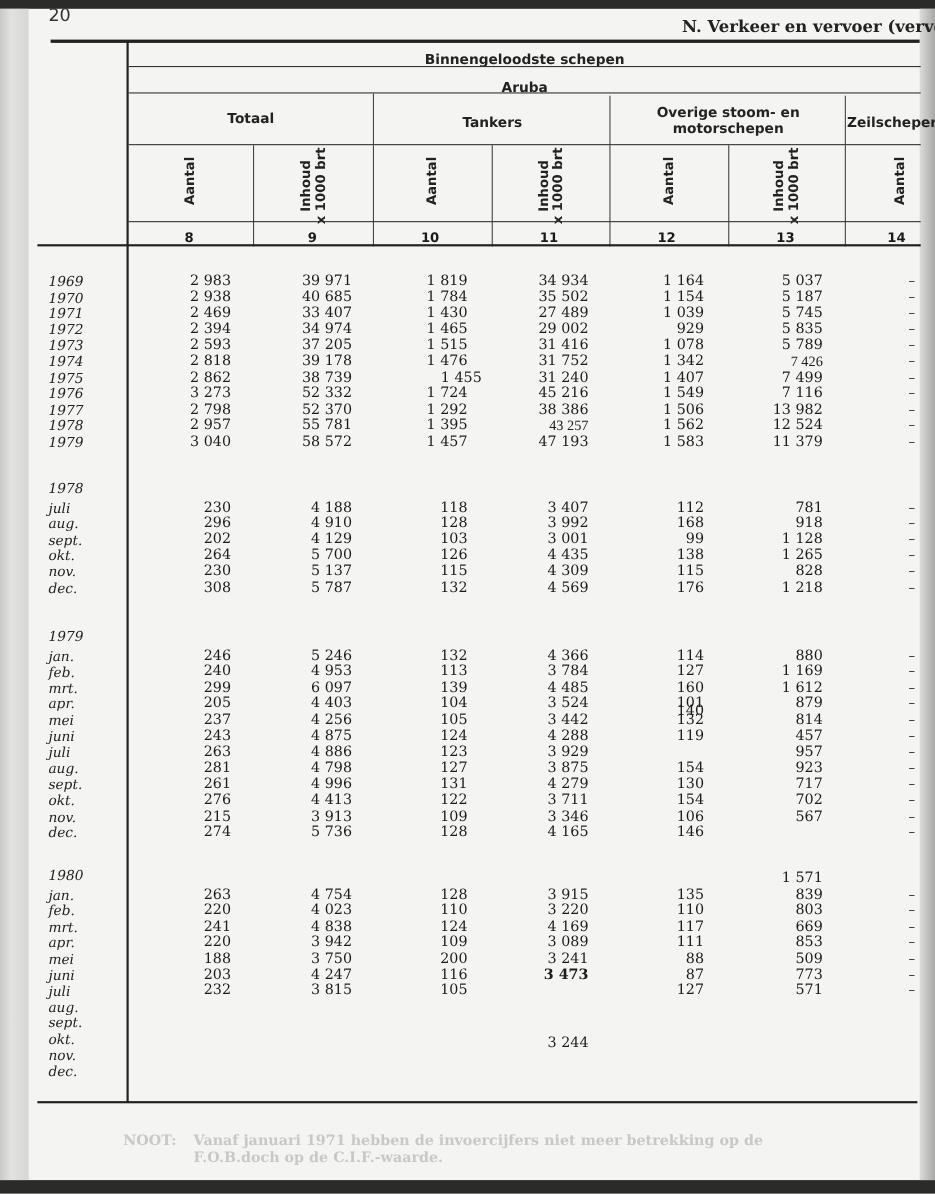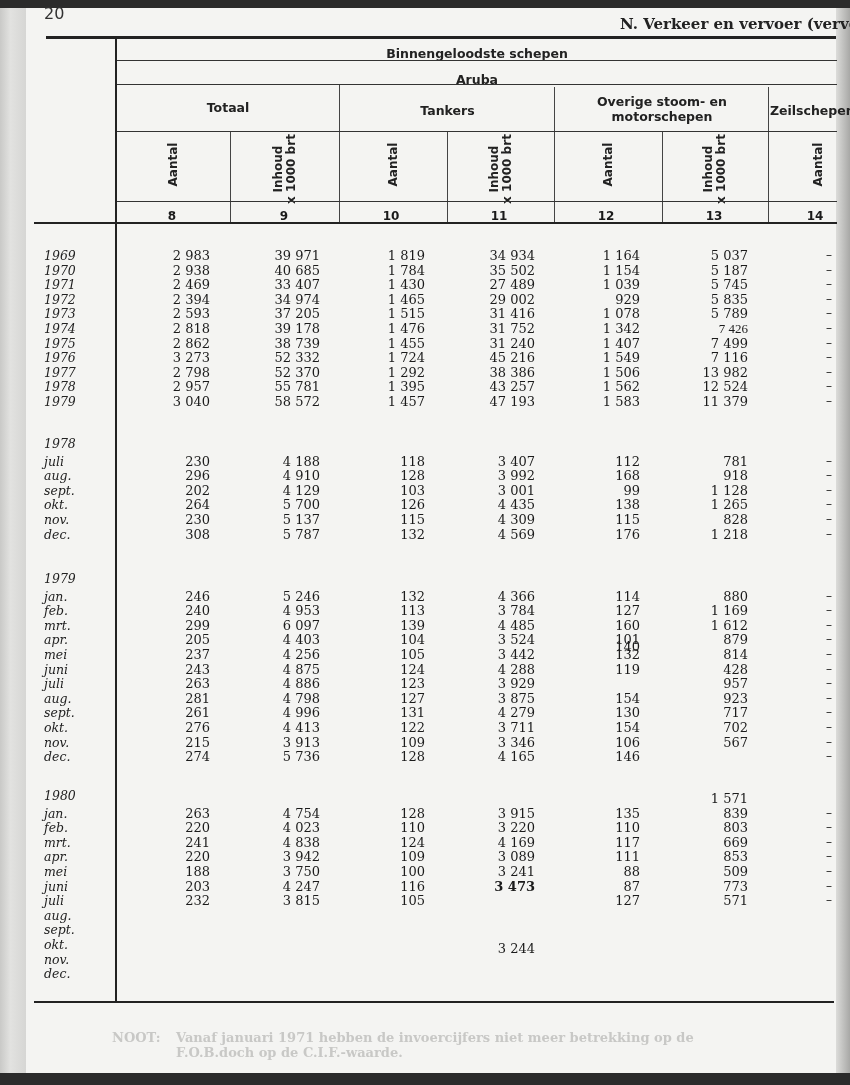--- a/index.html
+++ b/index.html
@@ -170,21 +170,21 @@
       <div class="cell" style="top: 313px; right: 640px;">2 818</div>
       <div class="cell" style="top: 313px; right: 530px;">39 178</div>
       <div class="cell" style="top: 313px; right: 425px;">1 476</div>
       <div class="cell" style="top: 313px; right: 315px;">31 752</div>
       <div class="cell" style="top: 313px; right: 210px;">1 342</div>
       <div class="cell" style="top: 313px; right: 102px; font-family: Liberation Serif, serif;">7 426</div>
       <div class="dash" style="top: 313px;">–</div>
       <div class="rowlabel" style="top: 327.6px;">1975</div>
       <div class="cell" style="top: 327.6px; right: 640px;">2 862</div>
       <div class="cell" style="top: 327.6px; right: 530px;">38 739</div>
-      <div class="cell" style="top: 327.6px; right: 425px; margin-left: 44px;">1 455</div>
+      <div class="cell" style="top: 327.6px; right: 412px; margin-left: 44px;">1 455</div>
       <div class="cell" style="top: 327.6px; right: 315px;">31 240</div>
       <div class="cell" style="top: 327.6px; right: 210px;">1 407</div>
       <div class="cell" style="top: 327.6px; right: 102px;">7 499</div>
       <div class="dash" style="top: 327.6px;">–</div>
       <div class="rowlabel" style="top: 342.2px;">1976</div>
       <div class="cell" style="top: 342.2px; right: 640px;">3 273</div>
       <div class="cell" style="top: 342.2px; right: 530px;">52 332</div>
       <div class="cell" style="top: 342.2px; right: 425px;">1 724</div>
       <div class="cell" style="top: 342.2px; right: 315px;">45 216</div>
       <div class="cell" style="top: 342.2px; right: 210px;">1 549</div>
@@ -195,21 +195,21 @@
       <div class="cell" style="top: 356.8px; right: 530px;">52 370</div>
       <div class="cell" style="top: 356.8px; right: 425px;">1 292</div>
       <div class="cell" style="top: 356.8px; right: 315px;">38 386</div>
       <div class="cell" style="top: 356.8px; right: 210px;">1 506</div>
       <div class="cell" style="top: 356.8px; right: 102px;">13 982</div>
       <div class="dash" style="top: 356.8px;">–</div>
       <div class="rowlabel" style="top: 371.4px;">1978</div>
       <div class="cell" style="top: 371.4px; right: 640px;">2 957</div>
       <div class="cell" style="top: 371.4px; right: 530px;">55 781</div>
       <div class="cell" style="top: 371.4px; right: 425px;">1 395</div>
-      <div class="cell" style="top: 371.4px; right: 315px;">43 257</div>
+      <div class="cell" style="top: 371.4px; right: 315px; font-family: Liberation Serif, serif;">43 257</div>
       <div class="cell" style="top: 371.4px; right: 210px;">1 562</div>
       <div class="cell" style="top: 371.4px; right: 102px;">12 524</div>
       <div class="dash" style="top: 371.4px;">–</div>
       <div class="rowlabel" style="top: 386px;">1979</div>
       <div class="cell" style="top: 386px; right: 640px;">3 040</div>
       <div class="cell" style="top: 386px; right: 530px;">58 572</div>
       <div class="cell" style="top: 386px; right: 425px;">1 457</div>
       <div class="cell" style="top: 386px; right: 315px;">47 193</div>
       <div class="cell" style="top: 386px; right: 210px;">1 583</div>
       <div class="cell" style="top: 386px; right: 102px;">11 379</div>
@@ -303,21 +303,21 @@
       <div class="cell" style="top: 639px; right: 315px;">3 442</div>
       <div class="cell" style="top: 639px; right: 210px;">132</div>
       <div class="cell" style="top: 639px; right: 102px;">814</div>
       <div class="dash" style="top: 639px;">–</div>
       <div class="rowlabel" style="top: 653.6px;">juni</div>
       <div class="cell" style="top: 653.6px; right: 640px;">243</div>
       <div class="cell" style="top: 653.6px; right: 530px;">4 875</div>
       <div class="cell" style="top: 653.6px; right: 425px;">124</div>
       <div class="cell" style="top: 653.6px; right: 315px;">4 288</div>
       <div class="cell" style="top: 653.6px; right: 210px;">119</div>
-      <div class="cell" style="top: 653.6px; right: 102px;">428</div>
+      <div class="cell" style="top: 653.6px; right: 102px;">457</div>
       <div class="dash" style="top: 653.6px;">–</div>
       <div class="rowlabel" style="top: 668.2px;">juli</div>
       <div class="cell" style="top: 668.2px; right: 640px;">263</div>
       <div class="cell" style="top: 668.2px; right: 530px;">4 886</div>
       <div class="cell" style="top: 668.2px; right: 425px;">123</div>
       <div class="cell" style="top: 668.2px; right: 315px;">3 929</div>
       <div class="cell" style="top: 631px; right: 210px; margin-left: 48px;">140</div>
       <div class="cell" style="top: 668.2px; right: 102px;">957</div>
       <div class="dash" style="top: 668.2px;">–</div>
       <div class="rowlabel" style="top: 682.8px;">aug.</div>
@@ -389,21 +389,21 @@
       <div class="cell" style="top: 841.4px; right: 640px;">220</div>
       <div class="cell" style="top: 841.4px; right: 530px;">3 942</div>
       <div class="cell" style="top: 841.4px; right: 425px;">109</div>
       <div class="cell" style="top: 841.4px; right: 315px;">3 089</div>
       <div class="cell" style="top: 841.4px; right: 210px;">111</div>
       <div class="cell" style="top: 841.4px; right: 102px;">853</div>
       <div class="dash" style="top: 841.4px;">–</div>
       <div class="rowlabel" style="top: 856px;">mei</div>
       <div class="cell" style="top: 856px; right: 640px;">188</div>
       <div class="cell" style="top: 856px; right: 530px;">3 750</div>
-      <div class="cell" style="top: 856px; right: 425px;">100</div>
+      <div class="cell" style="top: 856px; right: 425px;">200</div>
       <div class="cell" style="top: 856px; right: 315px;">3 241</div>
       <div class="cell" style="top: 856px; right: 210px;">88</div>
       <div class="cell" style="top: 856px; right: 102px;">509</div>
       <div class="dash" style="top: 856px;">–</div>
       <div class="rowlabel" style="top: 870.6px;">juni</div>
       <div class="cell" style="top: 870.6px; right: 640px;">203</div>
       <div class="cell" style="top: 870.6px; right: 530px;">4 247</div>
       <div class="cell" style="top: 870.6px; right: 425px;">116</div>
       <div class="cell" style="top: 870.6px; right: 315px; font-weight: bold;">3 473</div>
       <div class="cell" style="top: 870.6px; right: 210px;">87</div>

